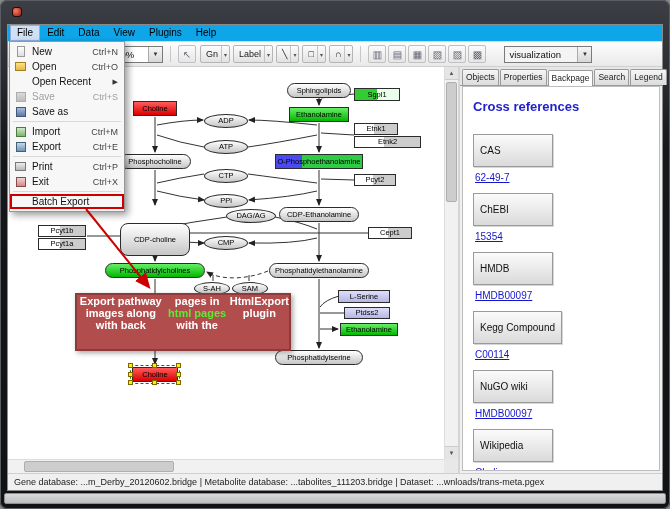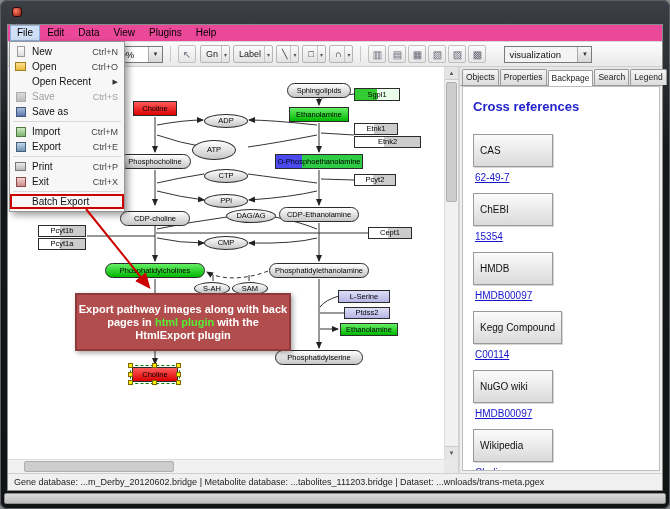--- a/index.html
+++ b/index.html
@@ -14,21 +14,21 @@
     background:radial-gradient(circle at 35% 35%, #ff7a66, #8e1d10); border:1px solid #2a0a06; }
   .title-text { color:#ececec; font-size:10px; text-shadow:0 1px 2px #000; }
 
   .body { position:absolute; left:7px; right:7px; top:24px; bottom:18px;
     background:#f0f0f0; border:1px solid #8a8a8a; display:flex; flex-direction:column; }
 
   .frame-strip { position:absolute; left:4px; right:4px; bottom:5px; height:11px;
     background:linear-gradient(#dadada,#bdbdbd); border:1px solid #8f8f8f; border-radius:2px; }
 
   
-  .menubar { height:17px; display:flex; align-items:stretch; background:#ec4899;
+  .menubar { height:17px; display:flex; align-items:stretch; background:#0ea5e9;
     border-bottom:1px solid #d8d8d8; padding-left:2px; }
   .menu-item { font-size:10px; padding:2px 7px; color:#000; }
   .menu-item.active { background:#cfe0f7; border:1px solid #8fb0dd; padding:1px 6px; }
 
   
   .toolbar { height:25px; display:flex; align-items:center; gap:4px; padding:0 6px;
     background:linear-gradient(#fdfdfd,#e9e9e9); border-bottom:1px solid #cfcfcf; }
   .chip { border:1px solid #8d8d8d; }
   .chip-new { width:10px; height:13px; background:linear-gradient(#fff,#dcdcdc); }
   .chip-open { width:13px; height:10px; background:linear-gradient(#ffe089,#e8b93e); border-color:#a08020; }
@@ -81,21 +81,21 @@
   .f-bluegreen { background:linear-gradient(90deg,#4a4af0 0 30%,#2ecc44 30%); }
   .f-greenfade { background:linear-gradient(90deg,#33cc33 0 50%,#eaffea 50%); }
   .node.selected { outline:1px dashed #067d06; outline-offset:1px; }
   .handle { position:absolute; width:5px; height:5px; background:#ffee00;
     border:1px solid #7e6600; z-index:7; }
 
   .edges { position:absolute; left:0; top:0; z-index:1; }
 
   .annotation { position:absolute; left:67px; top:226px; width:216px; height:58px;
     background:#b24d4d; border:2px solid #8d3a3a; color:#fff; font-weight:bold;
-    font-size:11px; text-align:center; display:flex; flex-direction:column;
+    font-size:11px; text-align:center; display:flex; flex-direction:row;
     justify-content:center; gap:1px; z-index:20; box-shadow:2px 2px 5px rgba(0,0,0,.35); }
   .annotation .hl { color:#55ee33; }
 
   
   .sidebar { width:202px; display:flex; flex-direction:column; background:#f0f0f0; }
   .tabs { display:flex; gap:1px; padding:2px 2px 0; background:#e6e6e6;
     border-bottom:1px solid #9a9a9a; }
   .tab { font-size:8.5px; padding:2px 3px 3px; border:1px solid #9a9a9a; border-bottom:none;
     border-radius:2px 2px 0 0; background:linear-gradient(#f5f5f5,#dcdcdc); color:#222; }
   .tab.active { background:#fff; position:relative; top:1px; }
@@ -253,41 +253,41 @@
               <path d="M337 246 L312 246"></path>
               <path d="M312 262 L330 262" marker-end="url(#arr)"></path>
             </g>
           </svg>
 
           <div class="annotation" style="background: rgb(178, 77, 77);">
             <div>
               <span>Export pathway images along with back</span>
             </div>
             <div>
-              <span>pages in </span><span class="hl" id="annot-hl" style="color: rgb(85, 238, 51);">html plugin</span><span> with the</span>
+              <span>pages in </span><span class="hl" id="annot-hl" style="color: rgb(85, 238, 51);">html pages</span><span> with the</span>
             </div>
             <div>
               <span>HtmlExport plugin</span>
             </div>
           </div>
 
         <div class="node s-round f-gray" style="left: 279px; top: 16px; width: 64px; height: 15px;">Sphingolipids</div>
             <div class="node s-rect f-greenfade" style="left: 346px; top: 21px; width: 46px; height: 13px;">Sgpl1</div>
             <div class="node s-rect f-red" style="left: 125px; top: 34px; width: 44px; height: 15px;">Choline</div>
             <div class="node s-rect f-green" style="left: 281px; top: 40px; width: 60px; height: 15px;">Ethanolamine</div>
             <div class="node s-ellipse f-gray" style="left: 196px; top: 47px; width: 44px; height: 14px;">ADP</div>
             <div class="node s-rect f-gray2" style="left: 346px; top: 56px; width: 44px; height: 12px;">Etnk1</div>
             <div class="node s-rect f-gray2" style="left: 346px; top: 69px; width: 67px; height: 12px;">Etnk2</div>
-            <div class="node s-ellipse f-gray" style="left: 184px; top: 73px; width: 44px; height: 20px;">ATP</div>
+            <div class="node s-ellipse f-gray" style="left: 196px; top: 73px; width: 44px; height: 14px;">ATP</div>
             <div class="node s-round f-gray" style="left: 111px; top: 87px; width: 72px; height: 15px;">Phosphocholine</div>
             <div class="node s-rect f-bluegreen" style="left: 267px; top: 87px; width: 88px; height: 15px;">O-Phosphoethanolamine</div>
             <div class="node s-ellipse f-gray" style="left: 196px; top: 102px; width: 44px; height: 14px;">CTP</div>
             <div class="node s-rect f-gray2" style="left: 346px; top: 107px; width: 42px; height: 12px;">Pcyt2</div>
             <div class="node s-ellipse f-gray" style="left: 196px; top: 127px; width: 44px; height: 14px;">PPi</div>
-            <div class="node s-round f-gray" style="left: 112px; top: 144px; width: 70px; height: 15px;">CDP-choline</div>
+            <div class="node s-round f-gray" style="left: 112px; top: 156px; width: 70px; height: 33px;">CDP-choline</div>
             <div class="node s-ellipse f-gray" style="left: 218px; top: 142px; width: 50px; height: 14px;">DAG/AG</div>
             <div class="node s-round f-gray" style="left: 271px; top: 140px; width: 80px; height: 15px;">CDP-Ethanolamine</div>
             <div class="node s-rect f-gray2" style="left: 360px; top: 160px; width: 44px; height: 12px;">Cept1</div>
             <div class="node s-ellipse f-gray" style="left: 196px; top: 169px; width: 44px; height: 14px;">CMP</div>
             <div class="node s-rect f-gray2" style="left: 30px; top: 158px; width: 48px; height: 12px;">Pcyt1b</div>
             <div class="node s-rect f-gray2" style="left: 30px; top: 171px; width: 48px; height: 12px;">Pcyt1a</div>
             <div class="node s-round f-green" style="left: 97px; top: 196px; width: 100px; height: 15px;">Phosphatidylcholines</div>
             <div class="node s-round f-gray" style="left: 261px; top: 196px; width: 100px; height: 15px;">Phosphatidylethanolamine</div>
             <div class="node s-ellipse f-gray" style="left: 186px; top: 215px; width: 36px; height: 13px;">S-AH</div>
             <div class="node s-ellipse f-gray" style="left: 224px; top: 215px; width: 36px; height: 13px;">SAM</div>

